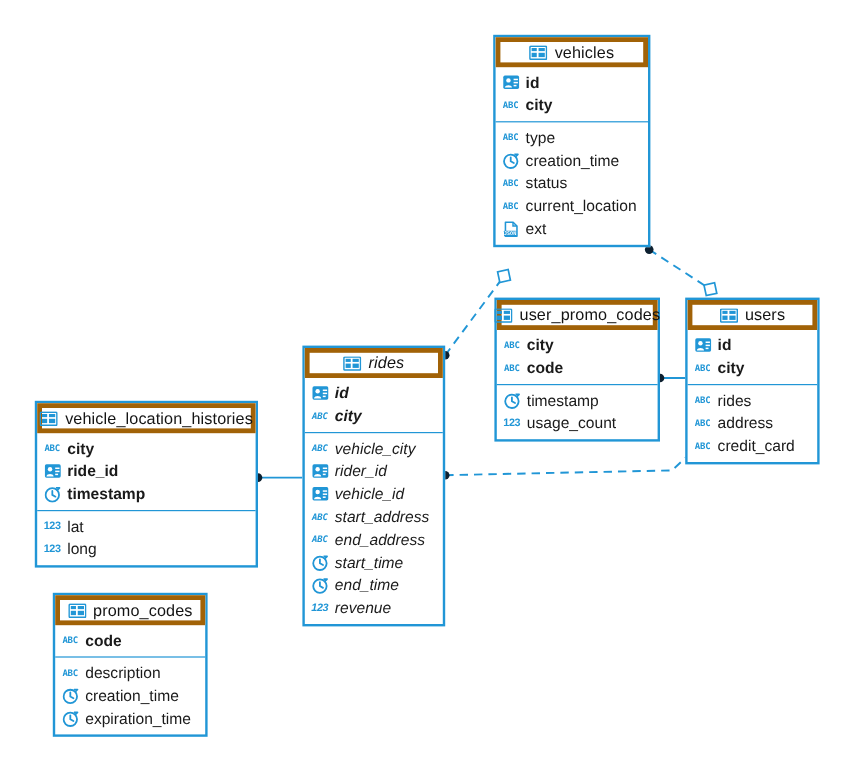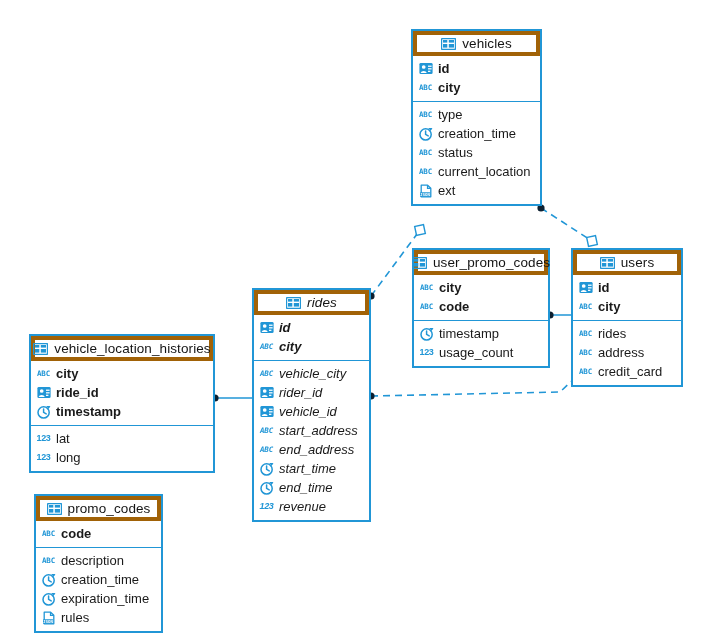--- a/index.html
+++ b/index.html
@@ -402,21 +402,21 @@
           <span class="col-name">lat</span>
         </div>
         <div class="col-row">
           <span class="ic">
             <span class="ic-123">123</span>
           </span>
           <span class="col-name">long</span>
         </div>
       </div>
     </div>
-    <div class="table-node" style="left: 34px; top: 494px; width: 129px;">
+    <div class="table-node" style="left: 44px; top: 494px; width: 129px;">
       <div class="tbl-header">
         <span class="ic">
           <svg width="15" height="12" viewBox="0 0 15 12">
             <rect x="0.5" y="0.5" width="14" height="11" rx="1" fill="none" stroke="#2196d6" stroke-width="1.4"></rect>
             <rect x="2" y="2" width="4.3" height="2.6" fill="#2196d6"></rect>
             <rect x="7.8" y="2" width="5.2" height="2.6" fill="#2196d6"></rect>
             <rect x="2" y="6" width="4.3" height="3.6" fill="#2196d6"></rect>
             <rect x="7.8" y="6" width="5.2" height="3.6" fill="#2196d6"></rect>
           </svg>
         </span>
@@ -450,26 +450,15 @@
         <div class="col-row">
           <span class="ic">
             <svg width="14" height="14" viewBox="0 0 14 14">
               <circle cx="6.6" cy="7.4" r="5.6" fill="none" stroke="#2196d6" stroke-width="1.5"></circle>
               <path d="M6.6 4.1 L6.6 7.4 L9.2 8.9" fill="none" stroke="#2196d6" stroke-width="1.5" stroke-linecap="round"></path>
               <path d="M9.6 1.6 L12.6 1.6 L10.3 4.0" fill="none" stroke="#2196d6" stroke-width="1.4" stroke-linejoin="round"></path>
             </svg>
           </span>
           <span class="col-name">expiration_time</span>
         </div>
-        <div class="col-row">
-          <span class="ic">
-            <svg width="14" height="14" viewBox="0 0 14 14">
-              <path d="M2.2 1.2 H8.6 L11.8 4.3 V12.8 H2.2 Z" fill="none" stroke="#2196d6" stroke-width="1.3" stroke-linejoin="round"></path>
-              <path d="M8.5 1.3 V4.4 H11.7" fill="none" stroke="#2196d6" stroke-width="1.2"></path>
-              <rect x="1.0" y="8.2" width="10.2" height="4.6" rx="0.6" fill="#2196d6"></rect>
-              <text x="6.1" y="11.8" font-size="4.2" font-family="DejaVu Sans Mono, monospace" font-weight="bold" fill="#fff" text-anchor="middle">JSON</text>
-            </svg>
-          </span>
-          <span class="col-name">rules</span>
-        </div>
       </div>
     </div>
   </div>
 
 </body></html>

